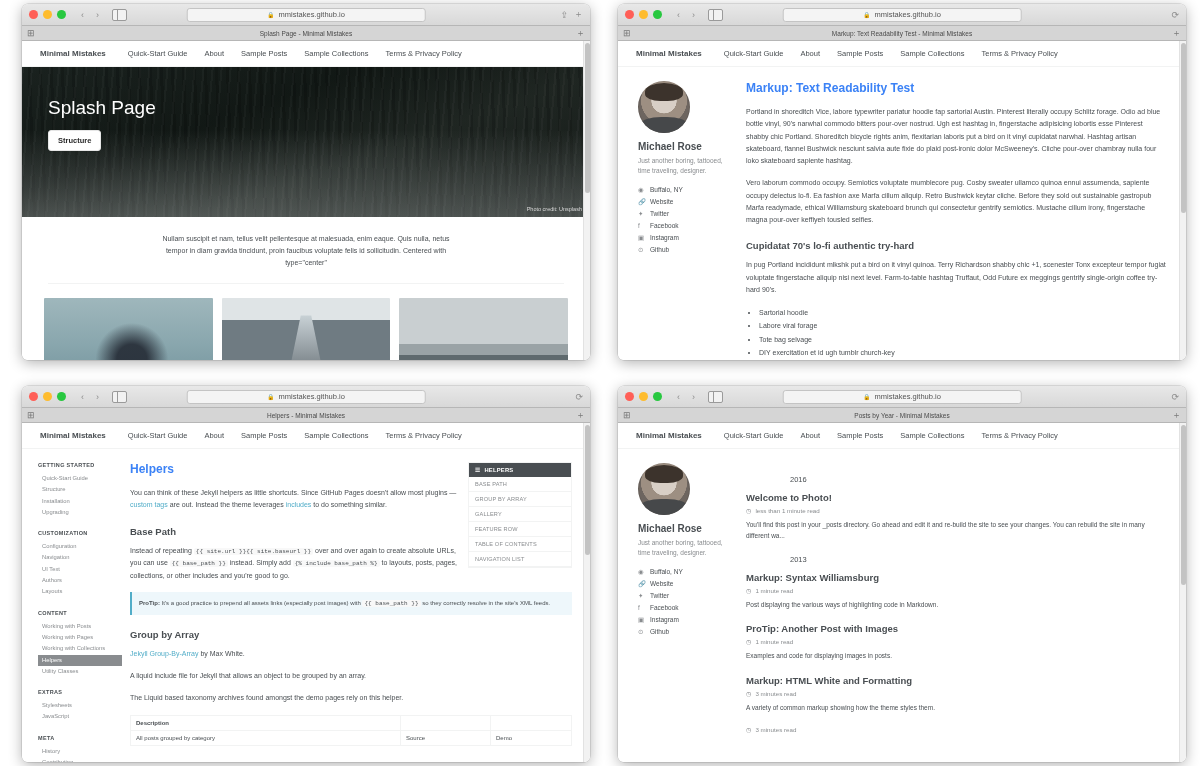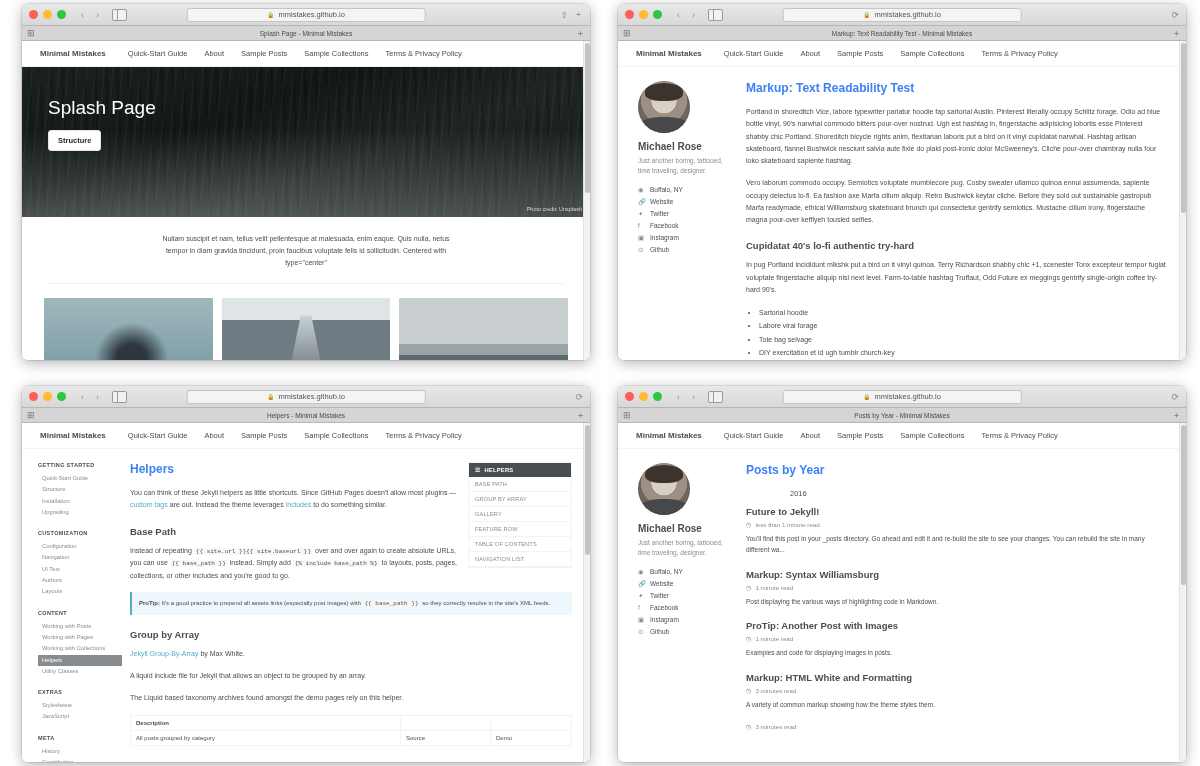--- a/index.html
+++ b/index.html
@@ -406,21 +406,21 @@
             <li>
                 <span class="ic">⊙</span>
                 <span>Github</span>
               </li>
           </ul>
         </div>
         <div class="content-col">
           <h1 class="page-title">Markup: Text Readability Test</h1>
           <p class="para">Portland in shoreditch Vice, labore typewriter pariatur hoodie fap sartorial Austin. Pinterest literally occupy Schlitz forage. Odio ad blue bottle vinyl, 90's narwhal commodo bitters pour-over nostrud. Ugh est hashtag in, fingerstache adipisicing lobortis esse Pinterest shabby chic Portland. Shoreditch bicycle rights anim, flexitarian laboris put a bird on it vinyl cupidatat narwhal. Hashtag artisan skateboard, flannel Bushwick nesciunt salvia aute fixie do plaid post-ironic dolor McSweeney's. Cliche pour-over chambray nulla four loko skateboard sapiente hashtag.</p>
           <p class="para">Vero laborum commodo occupy. Semiotics voluptate mumblecore pug. Cosby sweater ullamco quinoa ennui assumenda, sapiente occupy delectus lo-fi. Ea fashion axe Marfa cillum aliquip. Retro Bushwick keytar cliche. Before they sold out sustainable gastropub Marfa readymade, ethical Williamsburg skateboard brunch qui consectetur gentrify semiotics. Mustache cillum irony, fingerstache magna pour-over keffiyeh tousled selfies.</p>
-          <h2 class="h2">Cupidatat 40's lo-fi authentic try-hard</h2>
+          <h2 class="h2">Cupidatat 70's lo-fi authentic try-hard</h2>
           <p class="para">In pug Portland incididunt mlkshk put a bird on it vinyl quinoa. Terry Richardson shabby chic +1, scenester Tonx excepteur tempor fugiat voluptate fingerstache aliquip nisi next level. Farm-to-table hashtag Truffaut, Odd Future ex meggings gentrify single-origin coffee try-hard 90's.</p>
           <ul class="bullets">
             <li>Sartorial hoodie</li>
             <li>Labore viral forage</li>
             <li>Tote bag selvage</li>
             <li>DIY exercitation et id ugh tumblr church-key</li>
           </ul>
         </div>
       </div>
       <div class="scrollbar">
@@ -634,32 +634,32 @@
                 <span class="ic">▣</span>
                 <span>Instagram</span>
               </li>
             <li>
                 <span class="ic">⊙</span>
                 <span>Github</span>
               </li>
           </ul>
         </div>
         <div class="content-col">
-          <h1 class="page-title">Posts by Year</h1>
 
           <div class="year">2016</div>
           <div>
-            <h3 class="post-title">Future to Jekyll!</h3>
+            <h3 class="post-title">Welcome to Photo!</h3>
             <p class="post-meta">
                 <span>◷</span>
                 <span>less than 1 minute read</span>
               </p>
             <p class="post-ex">You'll find this post in your _posts directory. Go ahead and edit it and re-build the site to see your changes. You can rebuild the site in many different wa...</p>
           </div>
 
+          <div class="year">2013</div>
           <div>
             <h3 class="post-title">Markup: Syntax Williamsburg</h3>
             <p class="post-meta">
                 <span>◷</span>
                 <span>1 minute read</span>
               </p>
             <p class="post-ex">Post displaying the various ways of highlighting code in Markdown.</p>
           </div>
           <div>
             <h3 class="post-title">ProTip: Another Post with Images</h3>

